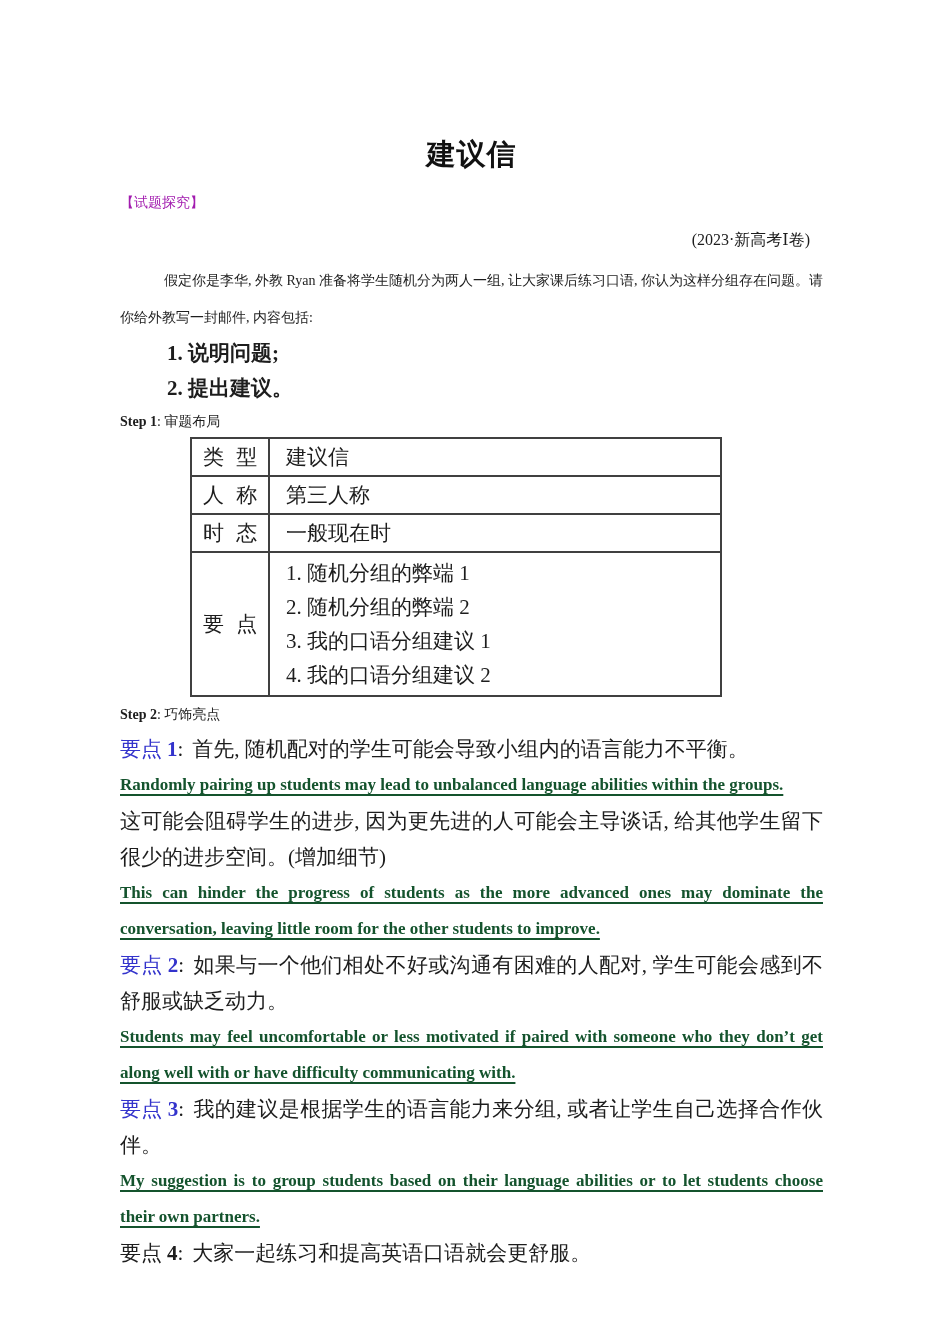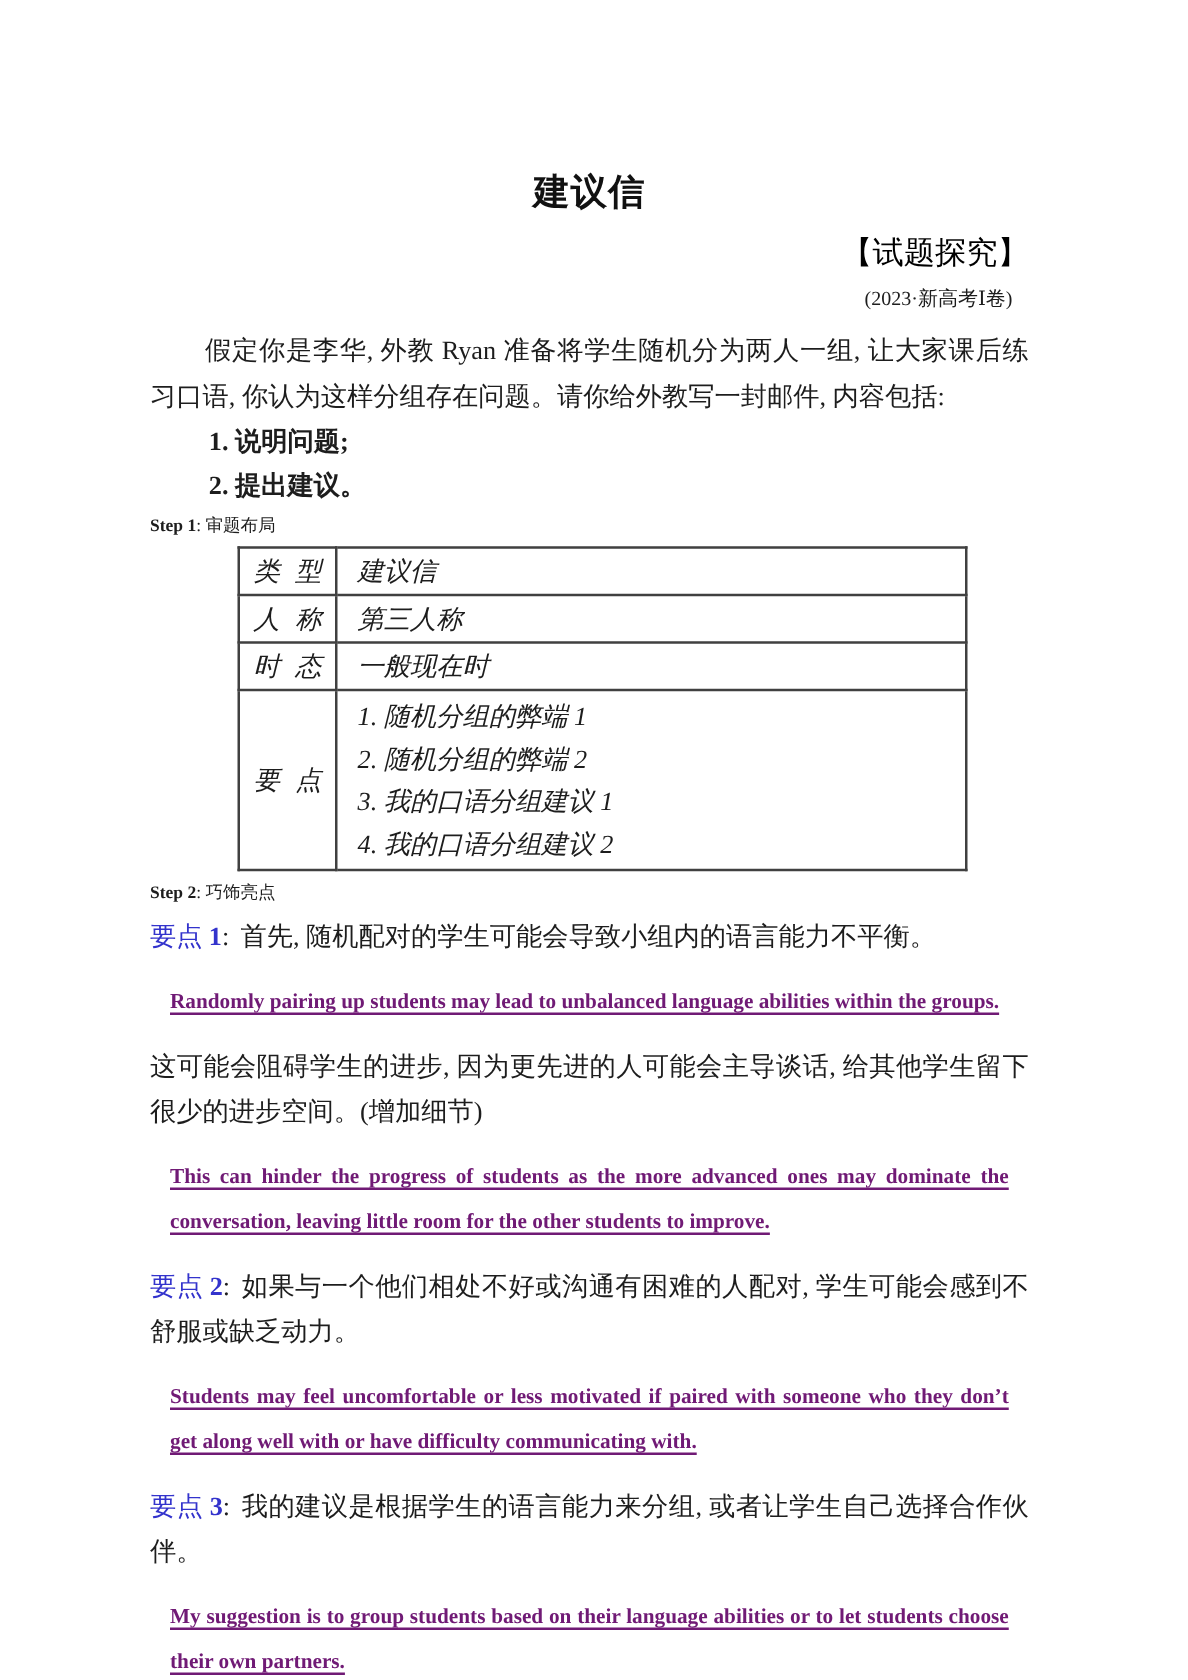--- a/index.html
+++ b/index.html
@@ -12,62 +12,62 @@
     box-sizing: border-box;
     width: 950px; height: 1344px;
     padding: 136px 127px 30px 120px;
     position: relative;
   }
   .title {
     margin: 0; font-size: 29px; line-height: 36px;
     font-weight: 700; text-align: center; letter-spacing: 1px; color:#111;
   }
   .subtitle {
-    margin: 20px 0 0; text-align: right;
-    font-size: 25px; line-height: 22px; color: #000000;
+    margin: 20px 0 0; text-align: left;
+    font-size: 14px; line-height: 22px; color: #a21caf;
   }
   .source {
     margin: 14px 0 0; text-align: right; padding-right: 13px;
     font-size: 16px; line-height: 24px;
   }
   .para {
-    margin: 10px 0 0; font-size: 21px; line-height: 37px;
+    margin: 10px 0 0; font-size: 14px; line-height: 37px;
     text-align: justify; text-indent: 44px;
   }
   .prompt-item { font-size: 21px; line-height: 35px; padding-left: 47px; font-weight: bold; }
   .prompt-item:first-of-type { margin-top: 5px; }
   .step { margin: 1px 0 0; font-size: 14px; line-height: 25px; }
   .step .step-label { font-weight: 700; }
   .step-1 { margin-top: 3px; }
   .step-2 { margin-top: 5px; }
 
   table.layout {
-    margin: 3px 0 0 70px; width: 584px;
-    border-collapse: collapse; font-size: 21px; table-layout: fixed; font-style: italic;
+    margin: 3px 0 0 70px; width: 532px;
+    border-collapse: collapse; font-size: 21px; table-layout: fixed;
   }
   table.layout th, table.layout td { border: 2px solid #404040; }
   table.layout th {
     width: 76px; text-align: center; font-weight: 400;
     word-spacing: 7px; padding: 0;
   }
   table.layout td { padding: 0 8px 0 16px; height: 36px; }
   table.layout td.kp-cell { padding: 3px 8px 3px 16px; height: auto; }
   .kp-item { line-height: 34px; }
 
   .pt {
     margin: 0; font-size: 21px; line-height: 36px; text-align: justify;
   }
   .pt-first { margin-top: 4px; }
   .pt-label { color: #3333cc; }
   .pt-label-black { color: #1d1d1d; }
   .pt-num { font-weight: 700; margin-left: 5px; }
   .pt-sep { margin-right: 9px; }
   .en {
-    margin: 16px; font-size: 17px; line-height: 36px; font-weight: 700;
-    color: #701a75; text-align: justify;
+    margin: 0; font-size: 17px; line-height: 36px; font-weight: 700;
+    color: #14532d; text-align: justify;
     text-decoration: underline; text-decoration-thickness: 1.8px;
     text-underline-offset: 4px;
   }
 </style>
 </head>
 <body>
 
 <div class="page">
 
   <h1 class="title">建议信</h1>

